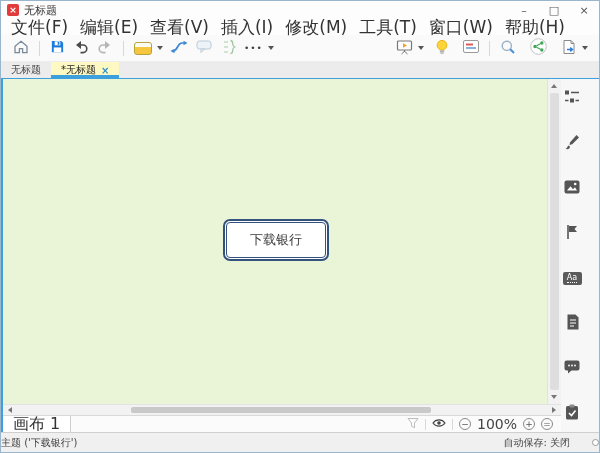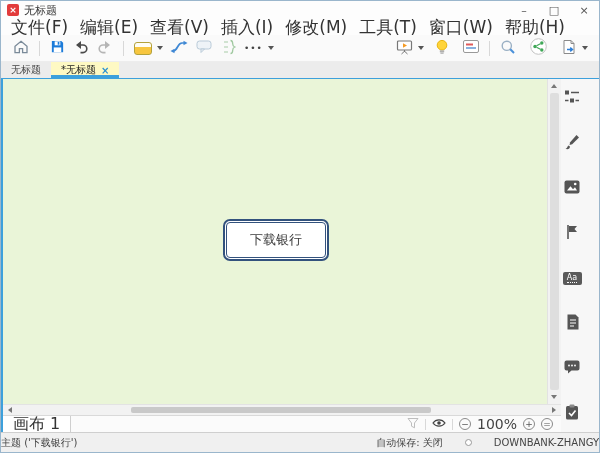--- a/index.html
+++ b/index.html
@@ -311,15 +311,14 @@
           <path d="M4 9 L6.5 11.5 L10.5 6.5" stroke="#fff" stroke-width="1.6" fill="none"></path>
         </svg></span>
   </span>
 </div>
 
 <div class="statusbar">
   <span>主题 ('下载银行')</span>
   <div class="status-right">
     <span>自动保存: 关闭</span>
     <span class="status-dot"></span>
-    <span>DOWNBANK-ZHANGY</span>
   </div>
 </div>
 
 </body></html>

